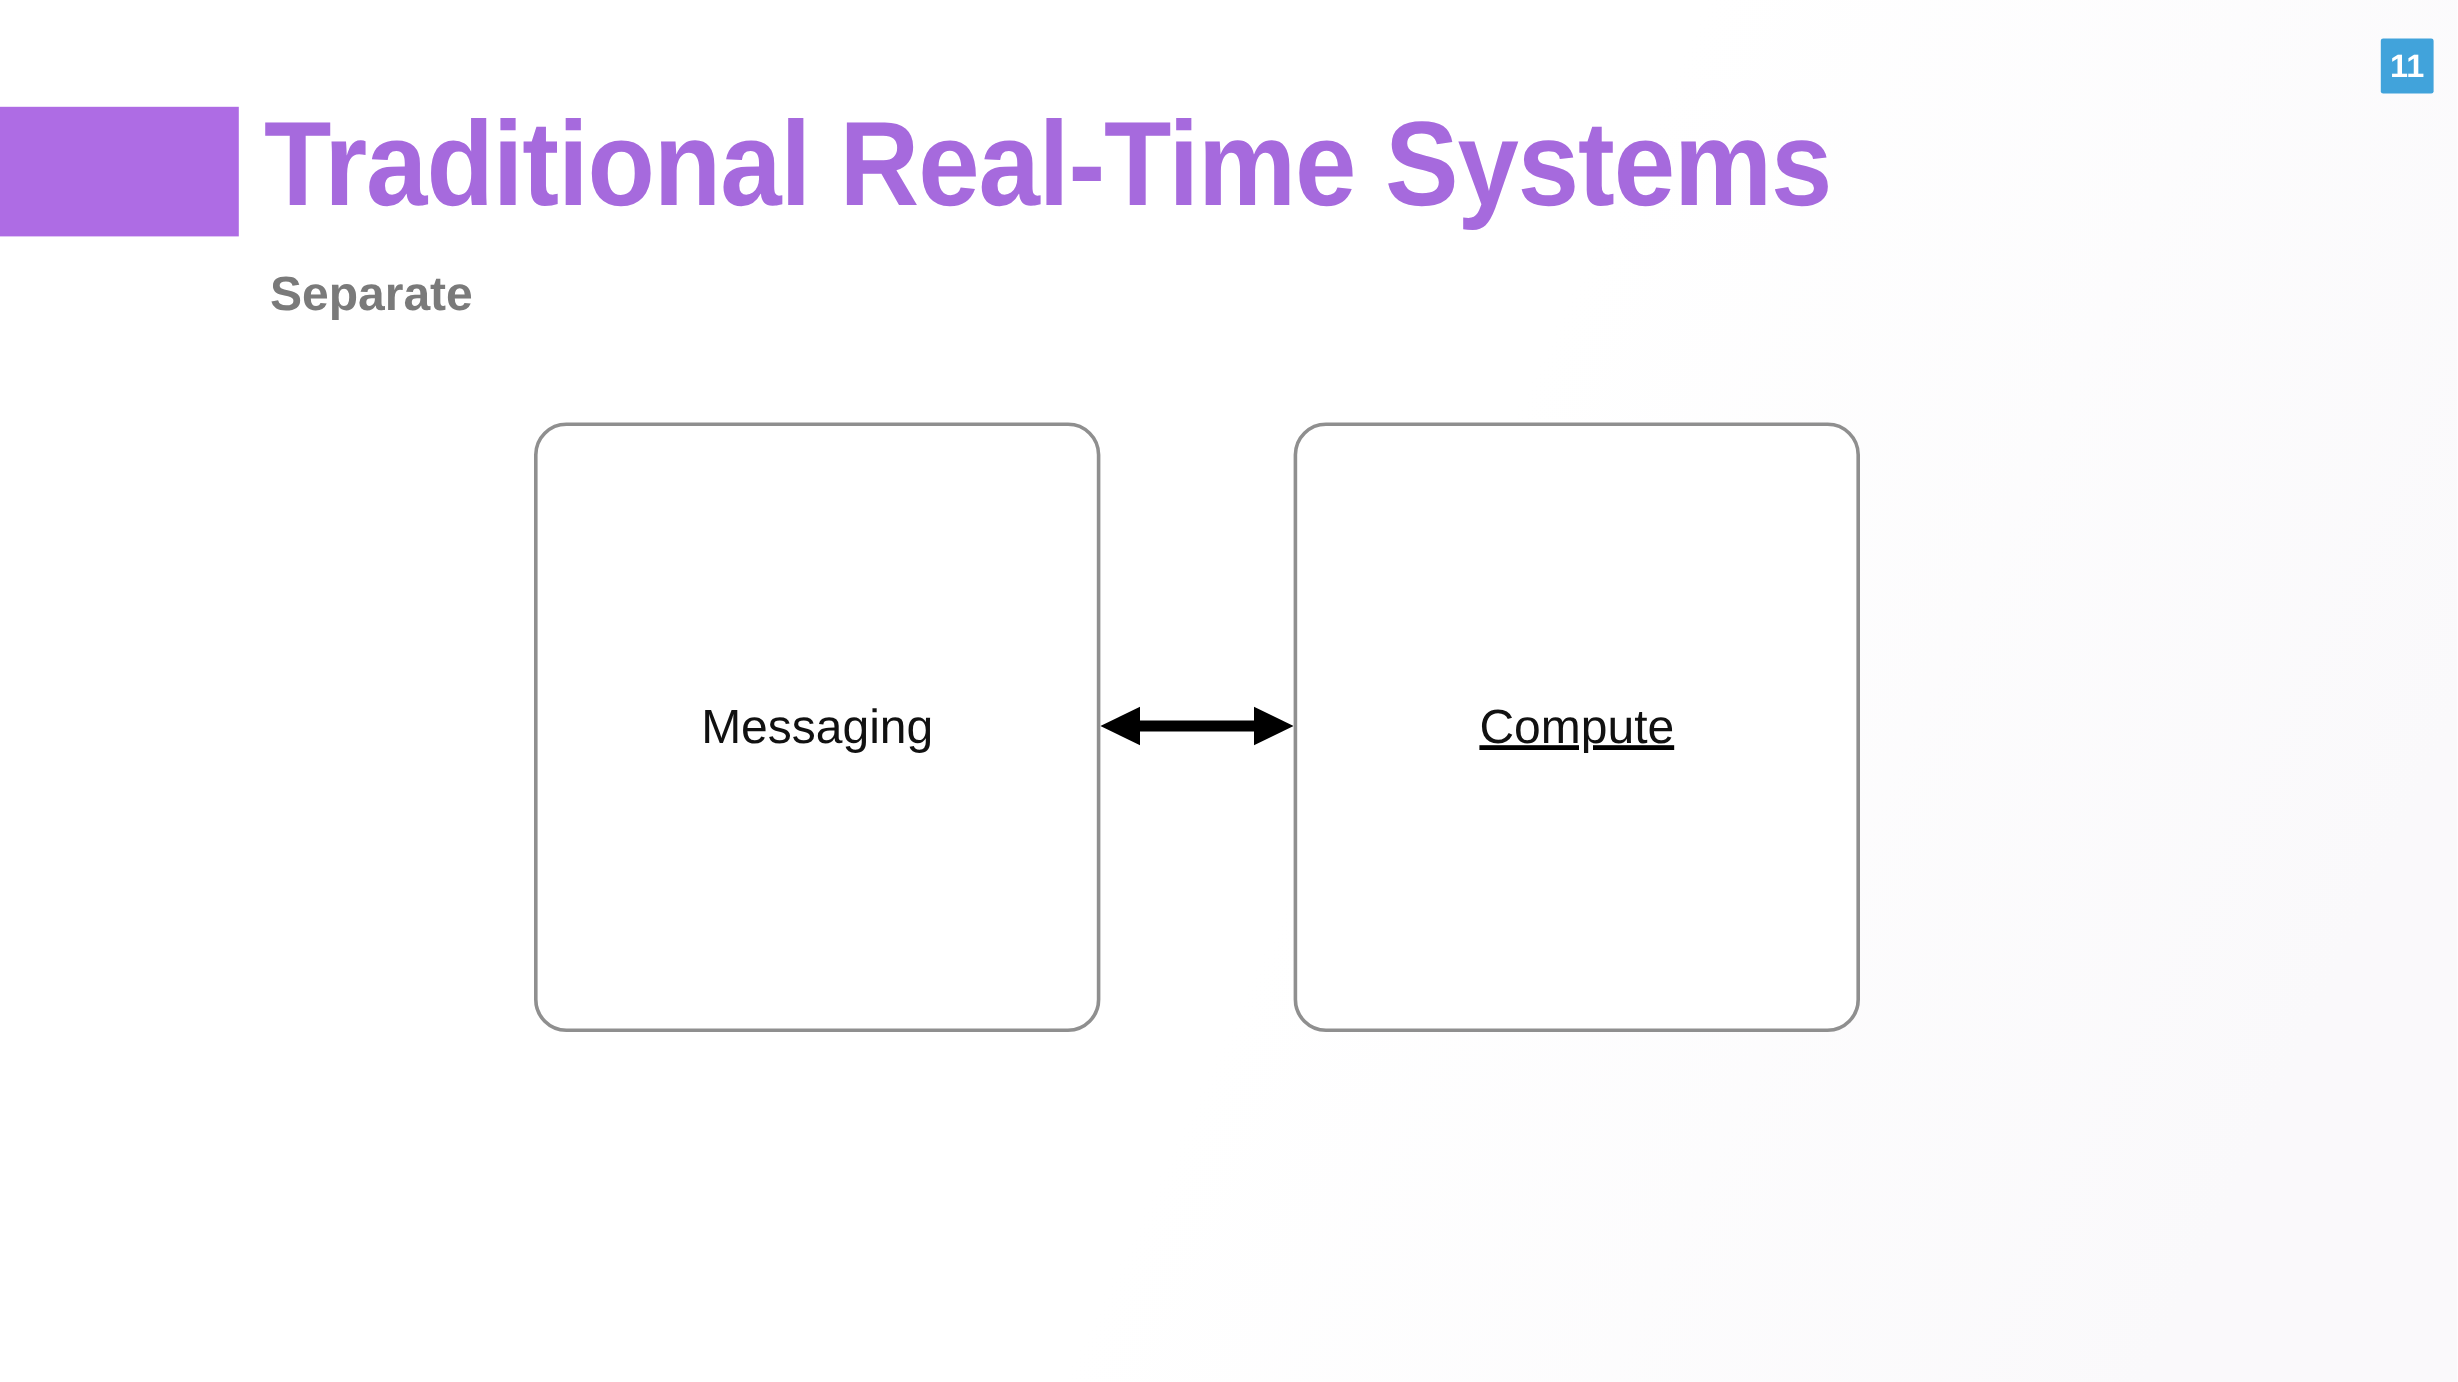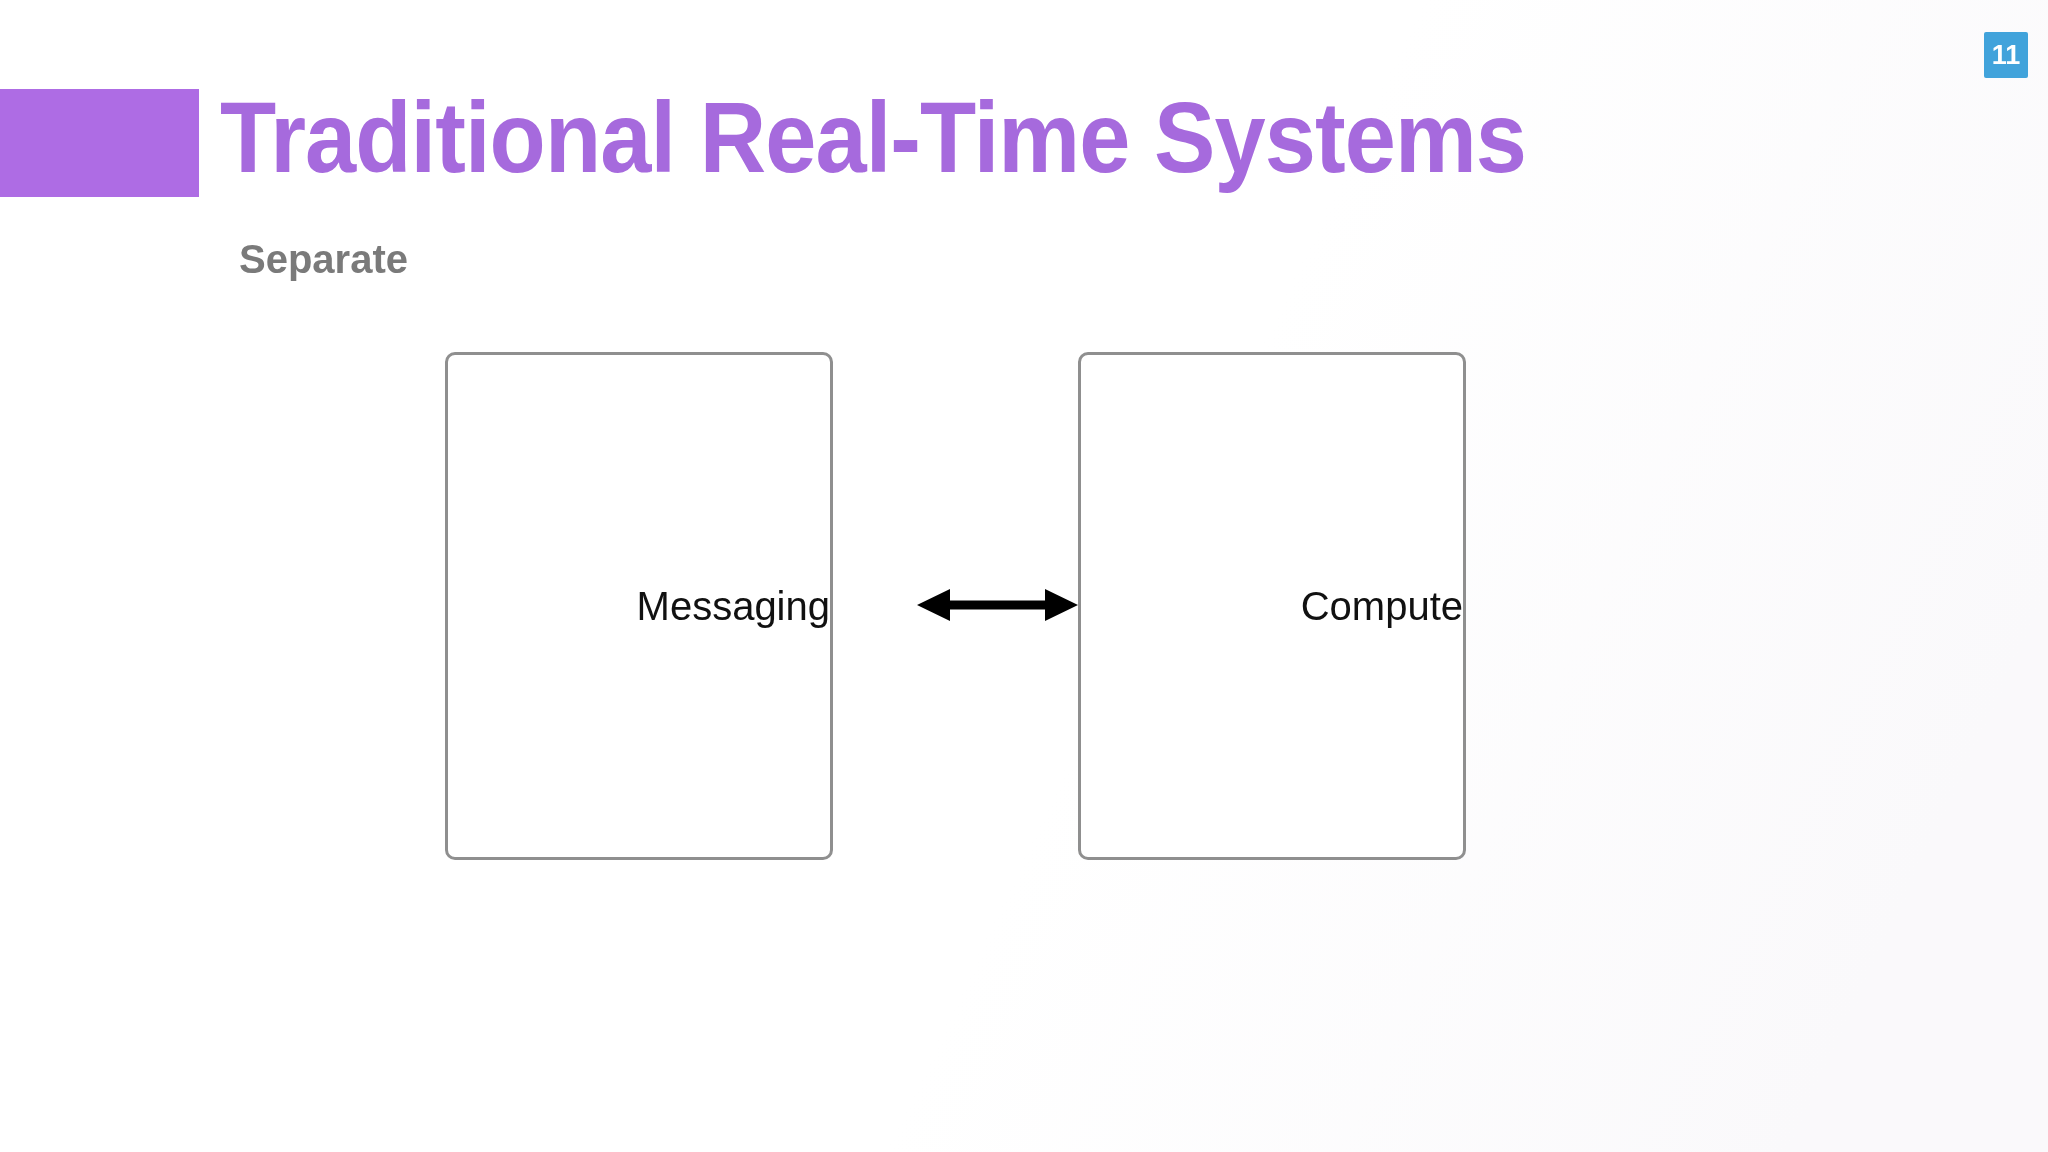--- a/index.html
+++ b/index.html
@@ -34,21 +34,21 @@
     letter-spacing: -1px;
     white-space: nowrap;
     color: var(--title-text, #A66ADD);
     transform: scaleX(0.92);
     transform-origin: left top;
   }
   .subtitle {
     position: absolute;
     left: 221px;
     top: 221px;
-    margin: 18px;
+    margin: 4px;
     font-size: 40px;
     font-weight: bold;
     line-height: 1;
     color: var(--subtitle-text, #7A7A7A);
   }
   .page-badge {
     position: absolute;
     left: 1984px;
     top: 32px;
     width: 44px;
@@ -57,32 +57,32 @@
     color: var(--badge-text, #FFFFFF);
     font-size: 27px;
     font-weight: bold;
     display: flex;
     align-items: center;
     justify-content: center;
     border-radius: 2px;
   }
   .box {
     position: absolute;
-    width: 388px;
+    width: 472px;
     height: 508px;
     border: 3px solid var(--box-border, #8F8F8F);
-    border-radius: 10px;
+    border-radius: 27px;
     background: #ffffff;
     box-sizing: border-box;
     display: flex;
     align-items: center;
-    justify-content: flex-end;
+    justify-content: center;
   }
   .box-messaging { left: 445px; top: 352px; }
-  .box-compute   { left: 1078px; top: 352px; }
+  .box-compute   { left: 1078px; top: 352px; text-decoration: underline; }
   .box-label {
     font-size: 40px;
     color: var(--box-label, #111111);
     line-height: 1;
   }
   .arrow {
     position: absolute;
     left: 917px;
     top: 587px;
     width: 161px;

